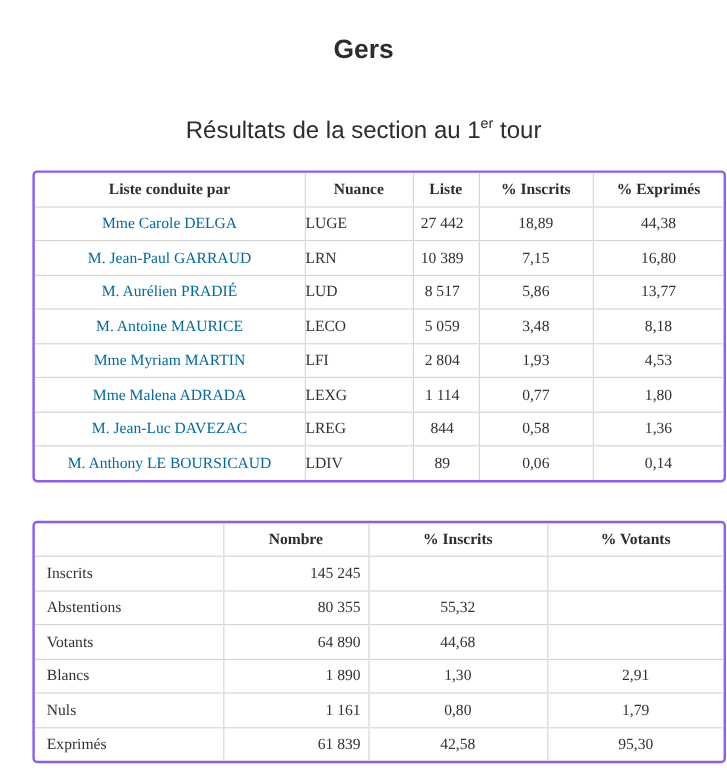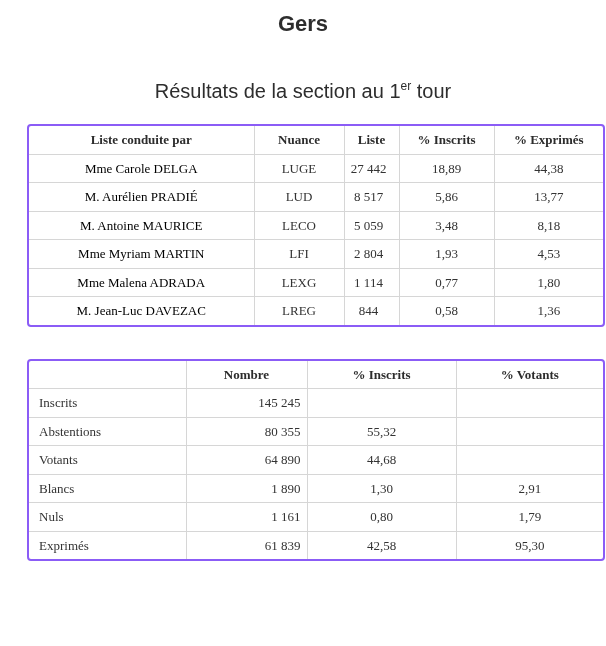--- a/index.html
+++ b/index.html
@@ -4,21 +4,21 @@
 <style>
   * { box-sizing: content-box; }
   html, body {
     margin: 0; padding: 0;
     width: 606px; height: 646px;
     background: #ffffff;
     font-family: "Liberation Sans", sans-serif;
     overflow: hidden;
   }
   .page-title {
-    margin: 0; padding-top: 11px;
+    margin: 0; padding-top: 28px;
     text-align: center;
     font-size: 22px; line-height: 1.2;
     font-weight: bold; color: #2d2d2d;
   }
   .section-title {
     margin: 42px 0 0 0;
     text-align: center;
     font-size: 20px; line-height: 1.2;
     font-weight: normal; color: #2d2d2d;
   }
@@ -48,24 +48,24 @@
     border-top: 1px solid #d6d6d6;
     font-weight: normal;
     white-space: nowrap;
     overflow: hidden;
   }
   th { font-weight: bold; color: #2d2d2d; text-align: center; }
   th:first-child, td:first-child { border-left: none; }
   thead th { border-top: none; }
   
   .results td.c-name   { text-align: center; }
-  .results td.c-nuance { text-align: center; }
+  .results td.c-nuance { text-align: left; }
   .results td.c-voix   { text-align: center; padding-right: 6px; }
   .results td.c-pct    { text-align: center; }
-  .results a.cand-link { color: #000000; text-decoration: none; cursor: pointer; text-align: right; }
+  .results a.cand-link { color: #0369a1; text-decoration: none; cursor: pointer; text-align: right; }
   
   .participation td.c-label  { text-align: left; padding-left: 10px; }
   .participation td.c-nombre { text-align: right; padding-right: 6px; }
   .participation td.c-pct    { text-align: center; }
 </style>
 </head>
 <body>
 
 <h1 class="page-title">Gers</h1>
 
@@ -94,20 +94,29 @@
         <tr>
           <td class="c-name">
             <a class="cand-link">Mme Carole DELGA</a>
           </td>
           <td class="c-nuance">LUGE</td>
           <td class="c-voix">27 442</td>
           <td class="c-pct">18,89</td>
           <td class="c-pct">44,38</td>
         </tr>
 
+        <tr>
+          <td class="c-name">
+            <a class="cand-link">M. Jean-Paul GARRAUD</a>
+          </td>
+          <td class="c-nuance">LRN</td>
+          <td class="c-voix">10 389</td>
+          <td class="c-pct">7,15</td>
+          <td class="c-pct">16,80</td>
+        </tr>
 
         <tr>
           <td class="c-name">
             <a class="cand-link">M. Aurélien PRADIÉ</a>
           </td>
           <td class="c-nuance">LUD</td>
           <td class="c-voix">8 517</td>
           <td class="c-pct">5,86</td>
           <td class="c-pct">13,77</td>
         </tr>
@@ -146,20 +155,29 @@
         <tr>
           <td class="c-name">
             <a class="cand-link">M. Jean-Luc DAVEZAC</a>
           </td>
           <td class="c-nuance">LREG</td>
           <td class="c-voix">844</td>
           <td class="c-pct">0,58</td>
           <td class="c-pct">1,36</td>
         </tr>
 
+        <tr>
+          <td class="c-name">
+            <a class="cand-link">M. Anthony LE BOURSICAUD</a>
+          </td>
+          <td class="c-nuance">LDIV</td>
+          <td class="c-voix">89</td>
+          <td class="c-pct">0,06</td>
+          <td class="c-pct">0,14</td>
+        </tr>
 
     </tbody>
   </table>
 </div>
 
 <div class="tbl-wrap second">
   <table class="participation">
     <colgroup>
       <col style="width:157px">
         <col style="width:121px">

